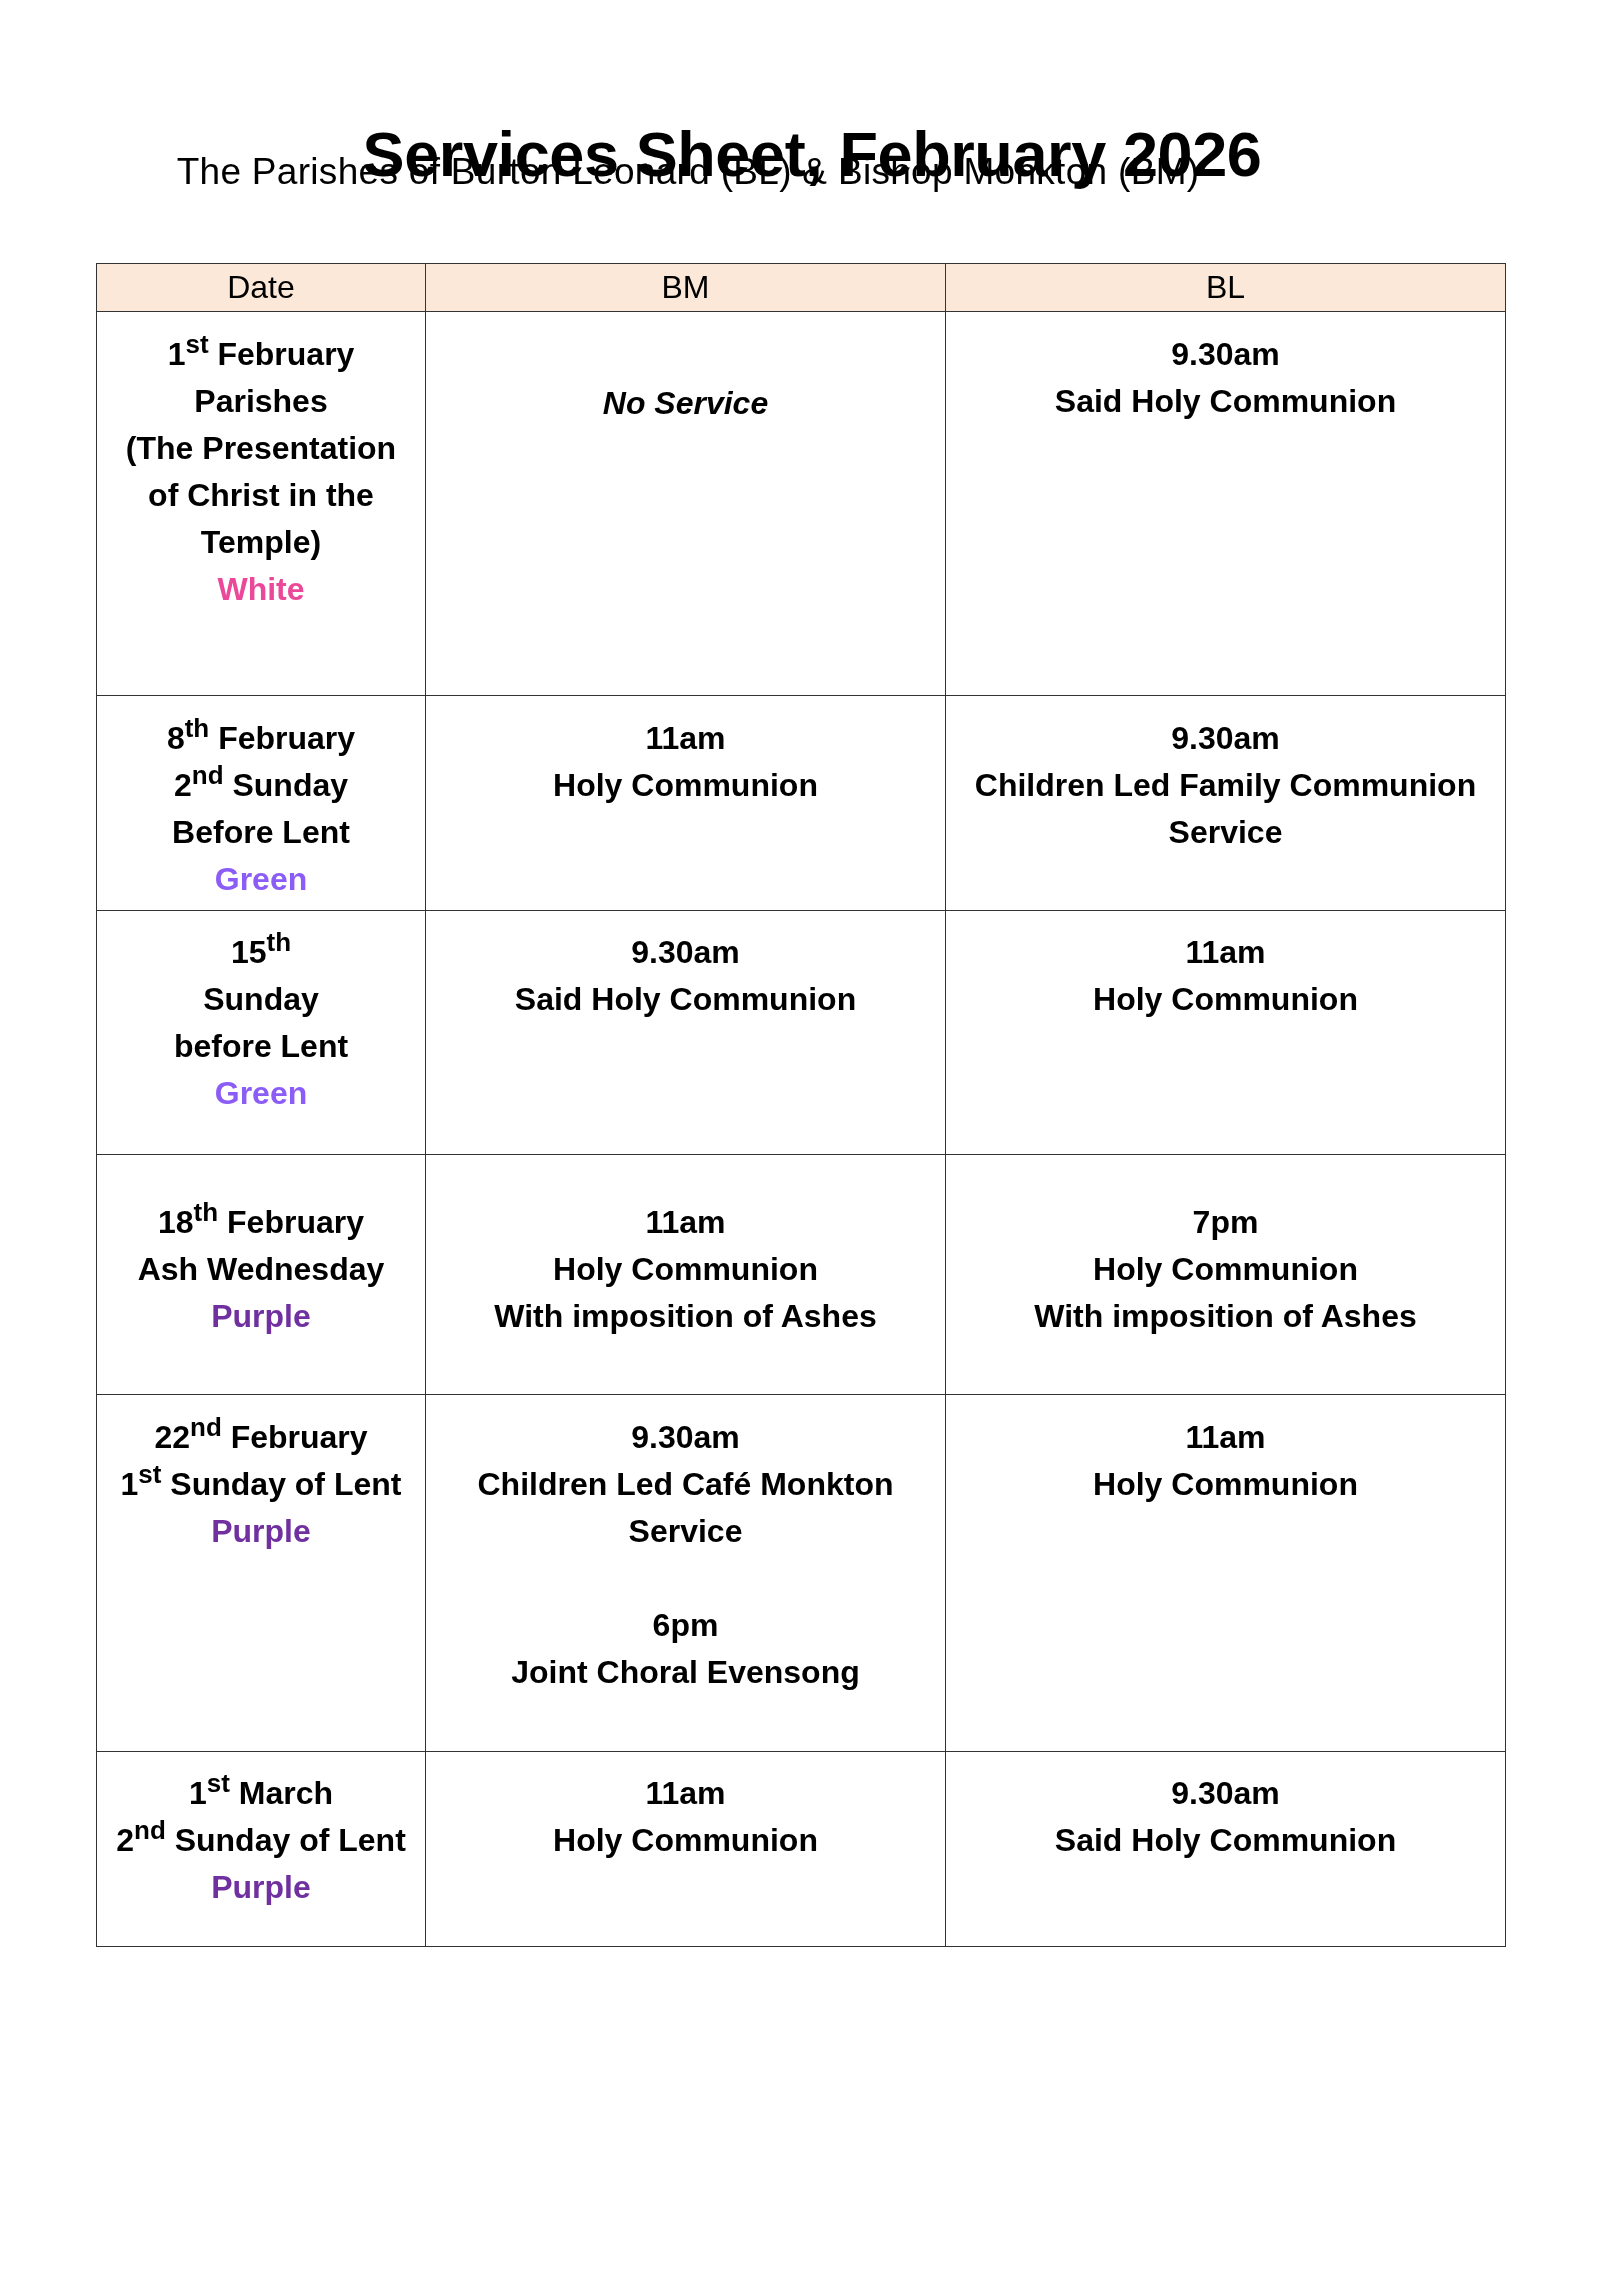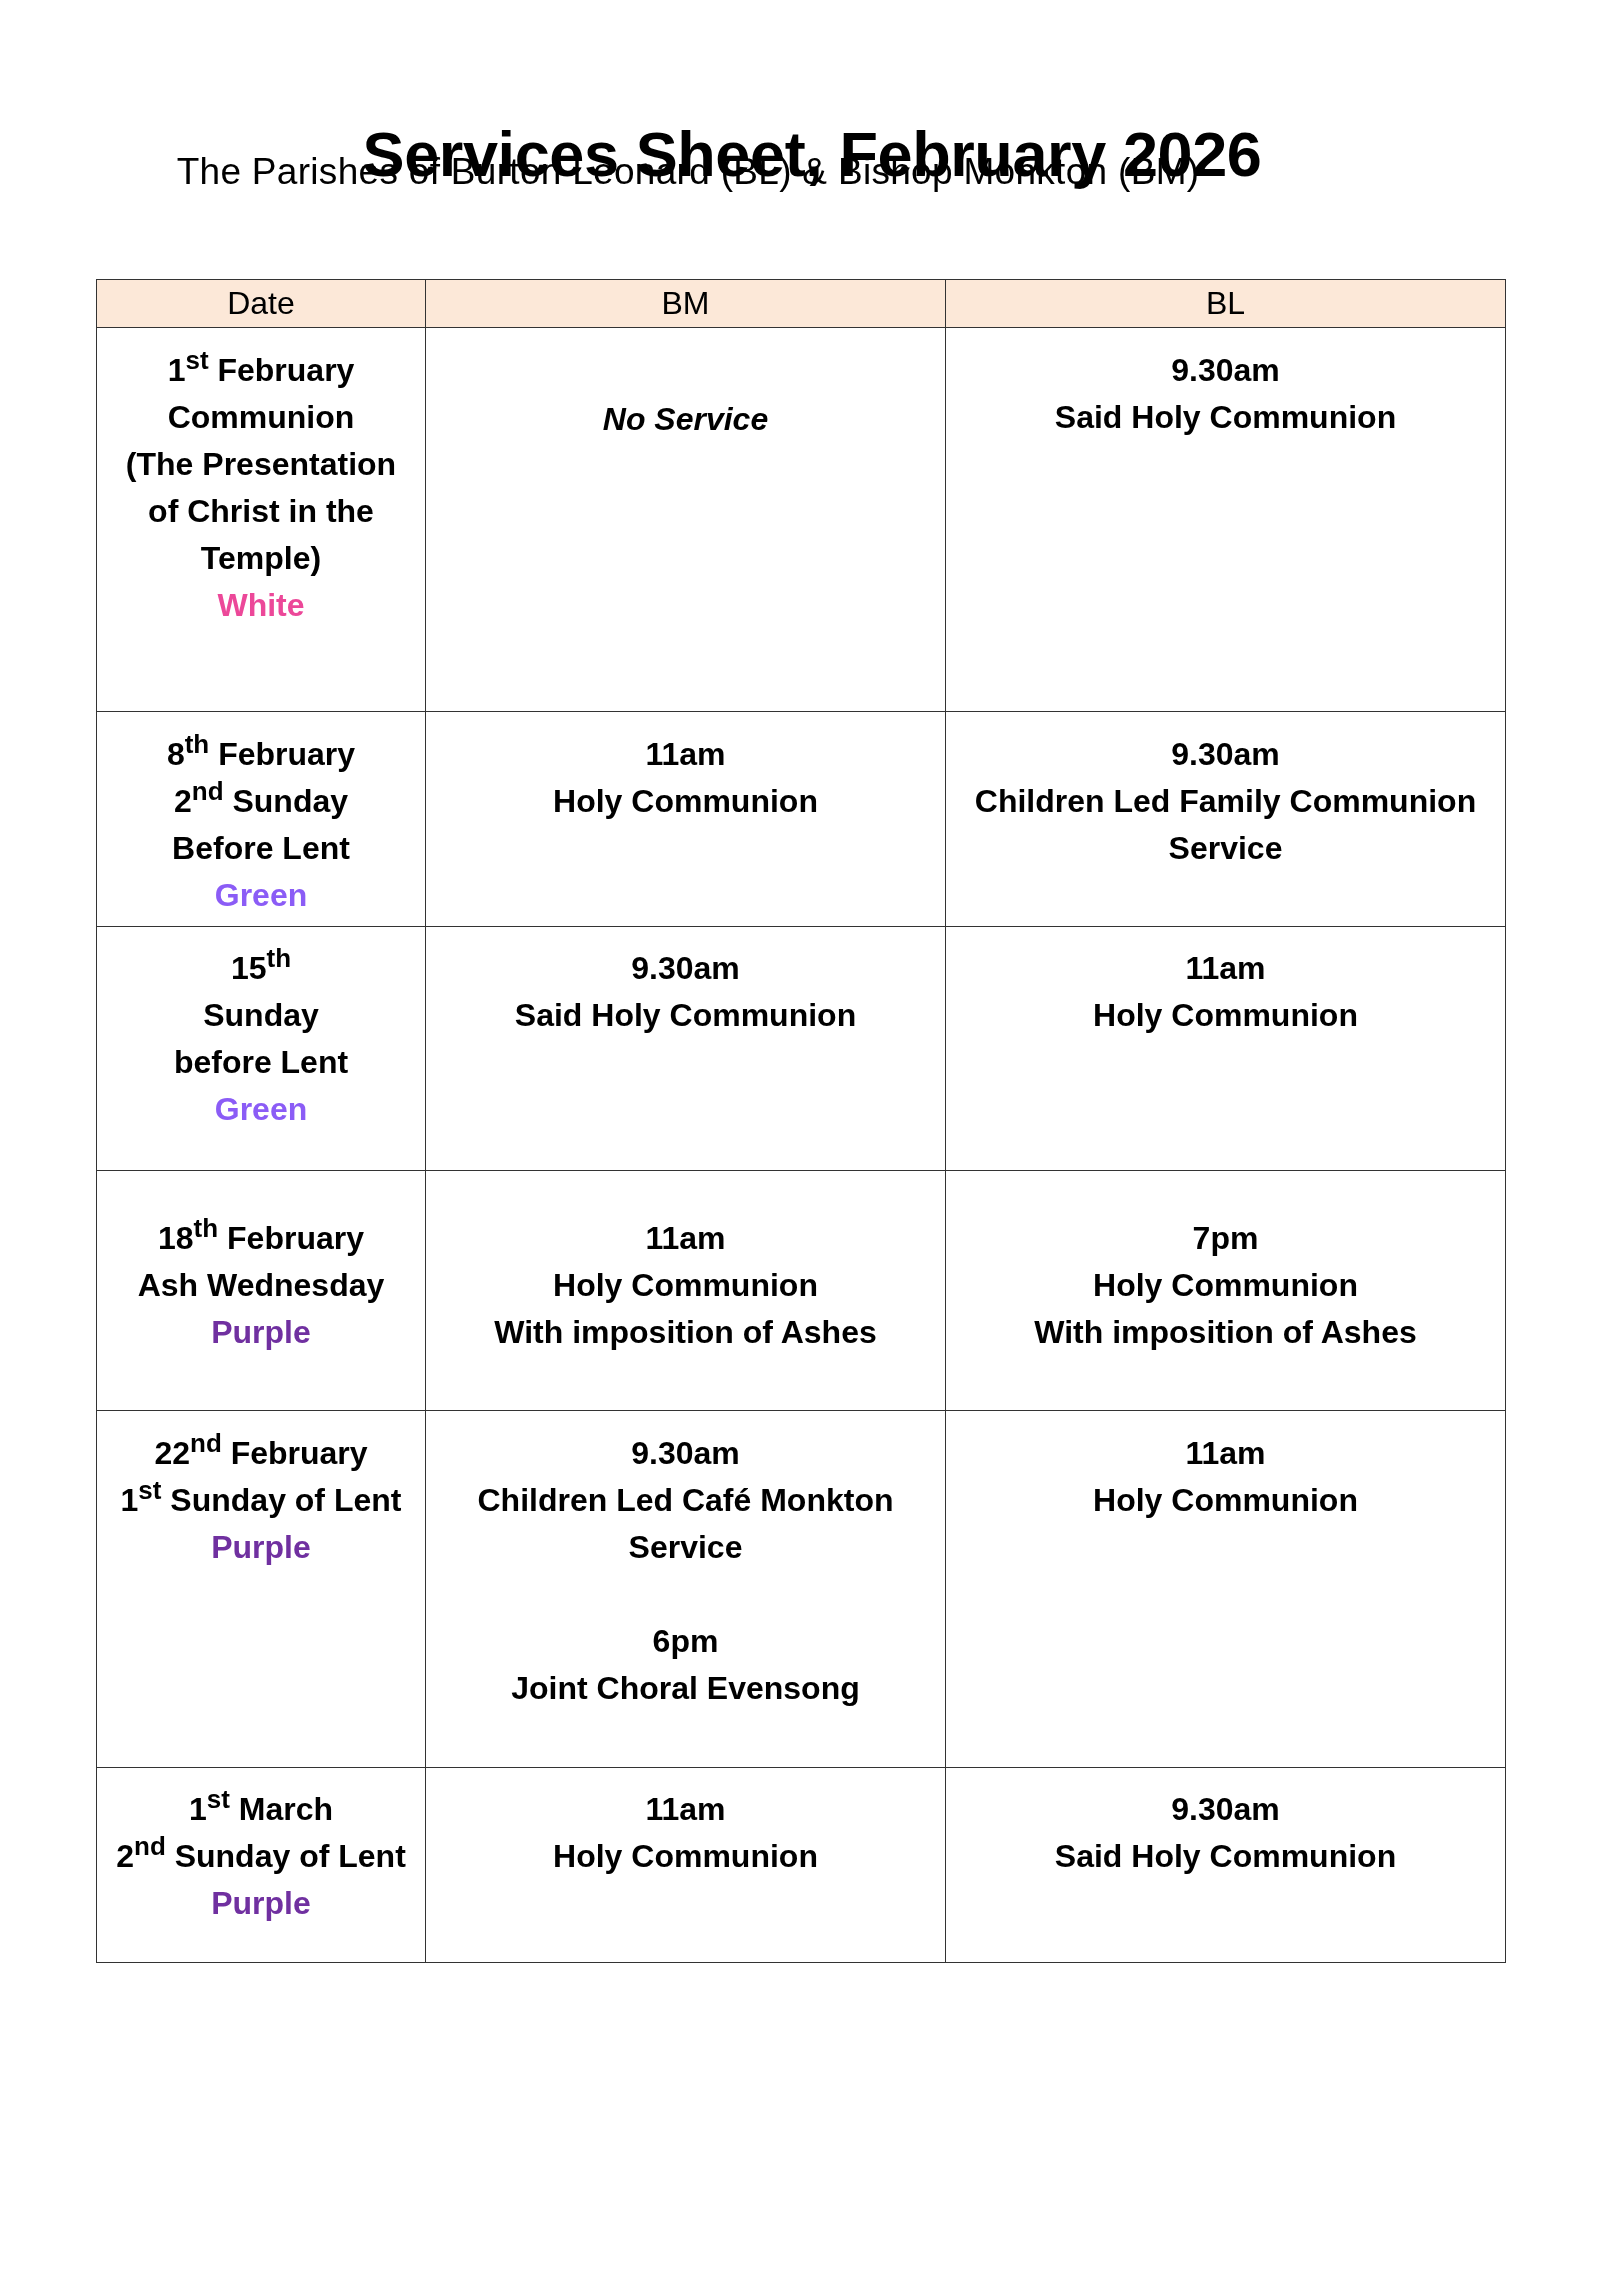--- a/index.html
+++ b/index.html
@@ -32,21 +32,21 @@
       top: 145px;
       width: 1376px;
       text-align: center;
       font-size: 37px;
       line-height: 54px;
       letter-spacing: 0.3px;
     }
     table.services {
       position: absolute;
       left: 96px;
-      top: 279px;
+      top: 263px;
       width: 1409px;
       border-collapse: collapse;
       table-layout: fixed;
     }
     table.services col.c-date { width: 329px; }
     table.services col.c-bm { width: 520px; }
     table.services col.c-bl { width: 560px; }
     table.services th,
     table.services td {
       border: 1.7px solid #333333;
@@ -104,21 +104,21 @@
       <th>Date</th>
       <th>BM</th>
       <th>BL</th>
     </tr>
   </thead>
   <tbody>
 
     <tr class="r1">
       <td>
         <span class="line"><span>1</span><sup>st</sup><span> February</span></span>
-        <span class="line">Communion</span>
+        <span class="line">Parishes</span>
         <span class="line">(The Presentation</span>
         <span class="line">of Christ in the</span>
         <span class="line">Temple)</span>
         <span class="line color-white">White</span>
       </td>
       <td class="bm-cell">
         <span class="line italic">No Service</span>
       </td>
       <td>
         <span class="line">9.30am</span>

